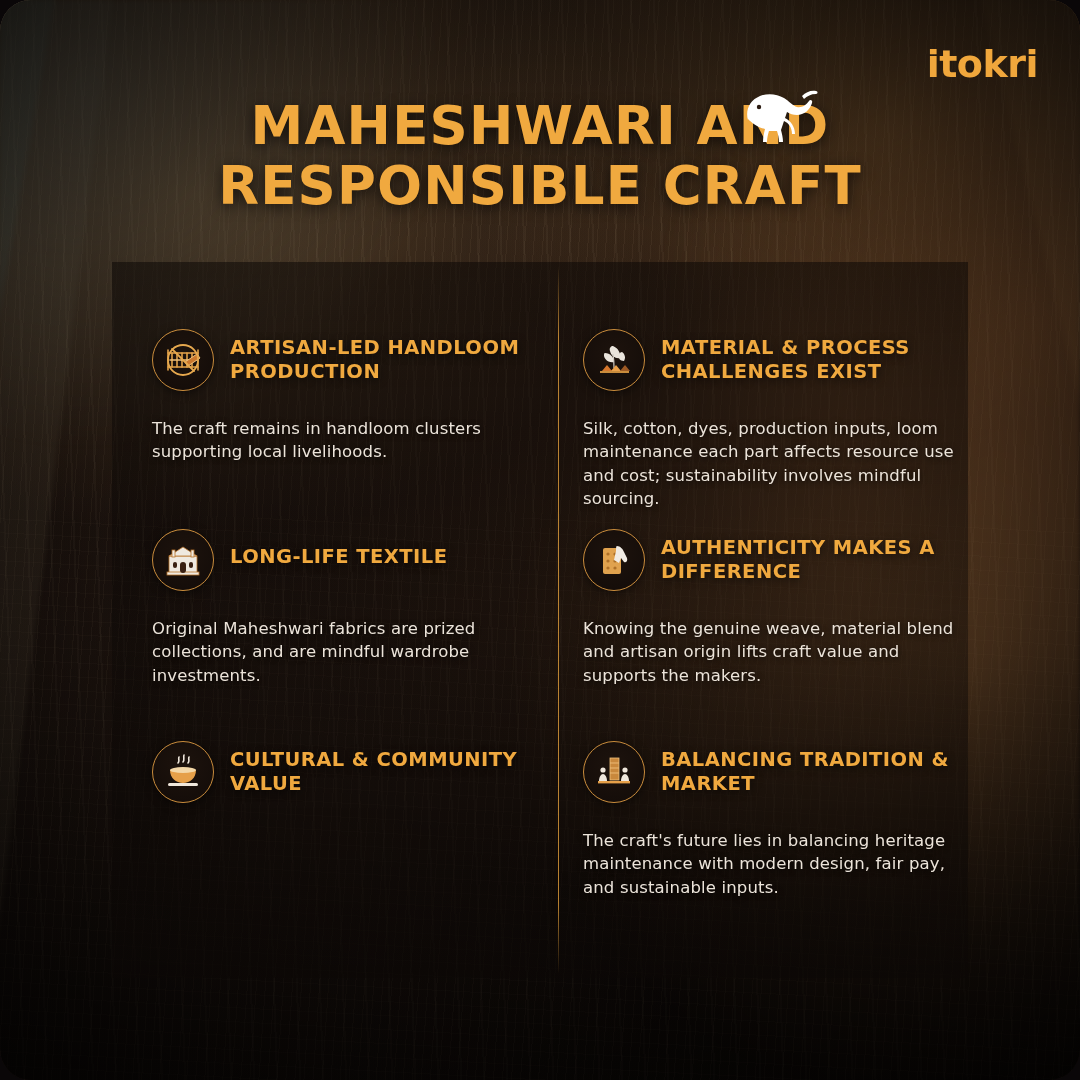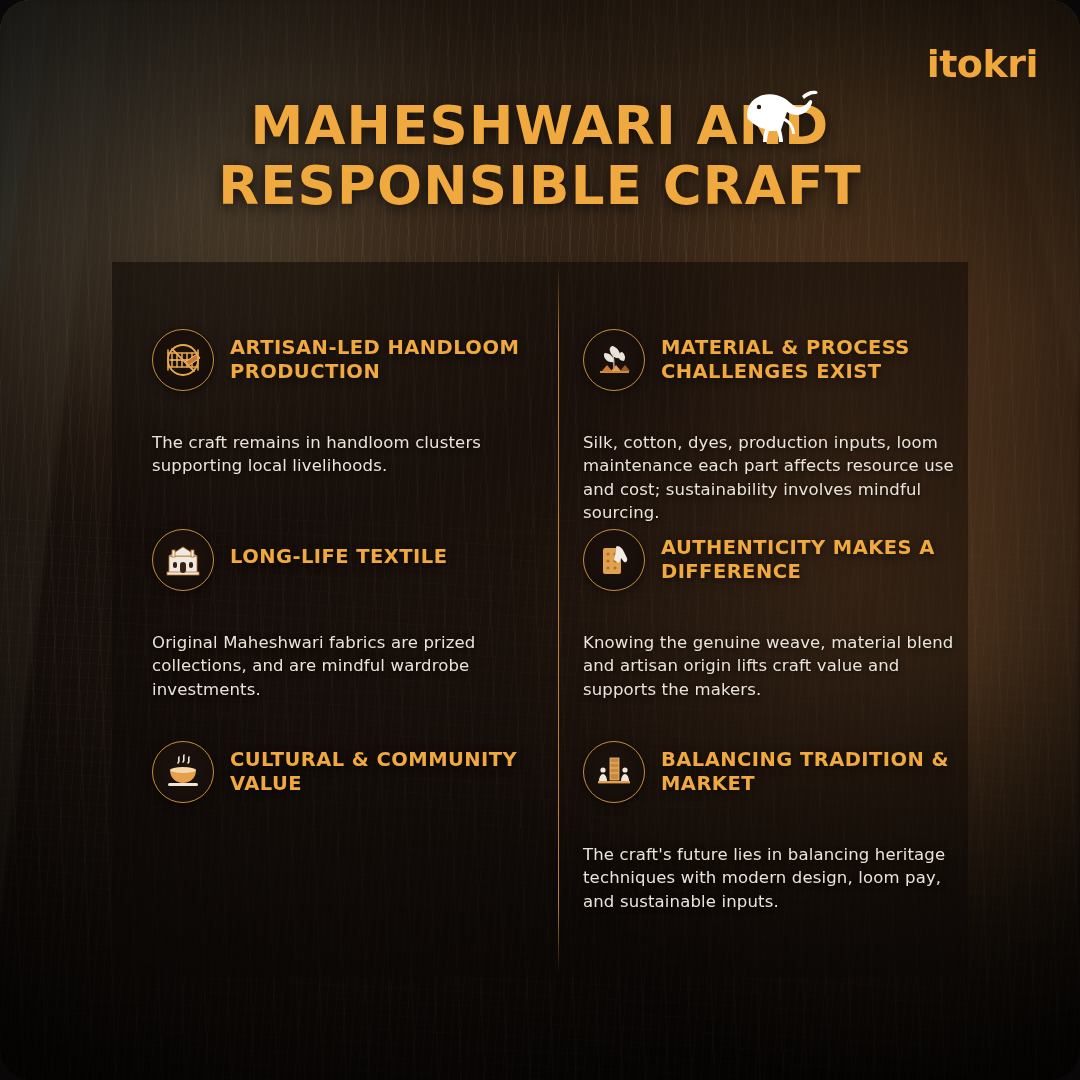--- a/index.html
+++ b/index.html
@@ -194,21 +194,21 @@
     margin-top: 7px;
     text-shadow: 0 2px 8px rgba(0,0,0,0.6);
     font-family: "DejaVu Sans", sans-serif;
   }
   .cell-title.center-ish { margin-top: 16px; }
 
   .cell-body {
     color: #ece4da;
     font-size: 16.5px;
     line-height: 1.42;
-    margin-top: 40px;
+    margin-top: 26px;
     letter-spacing: 0.15px;
     text-shadow: 0 1px 6px rgba(0,0,0,0.75);
     font-family: "DejaVu Sans", sans-serif;
   }
   .col-l .cell-body { width: 392px; }
   .col-r .cell-body { width: 372px; }
   .col-l .cell-title { width: 320px; }
   .col-r .cell-title { width: 300px; }
 </style>
 </head>
@@ -363,17 +363,17 @@
               <circle cx="9" cy="18" r="2.6"></circle>
               <path d="M5 29 c0-4 2-7 4-7 s4 3 4 7z"></path>
               <circle cx="31" cy="18" r="2.6"></circle>
               <path d="M27 29 c0-4 2-7 4-7 s4 3 4 7z"></path>
             </g>
             <rect x="4" y="29" width="32" height="2.4" fill="#e6a049"></rect>
           </svg>
         </div>
         <div class="cell-title">BALANCING TRADITION &amp; MARKET</div>
       </div>
-      <div class="cell-body">The craft's future lies in balancing heritage techniques with modern design, loom pay, and sustainable inputs.</div>
+      <div class="cell-body">The craft's future lies in balancing heritage maintenance with modern design, fair pay, and sustainable inputs.</div>
     </div>
 
   </div>
 </div>
 
 </body></html>

